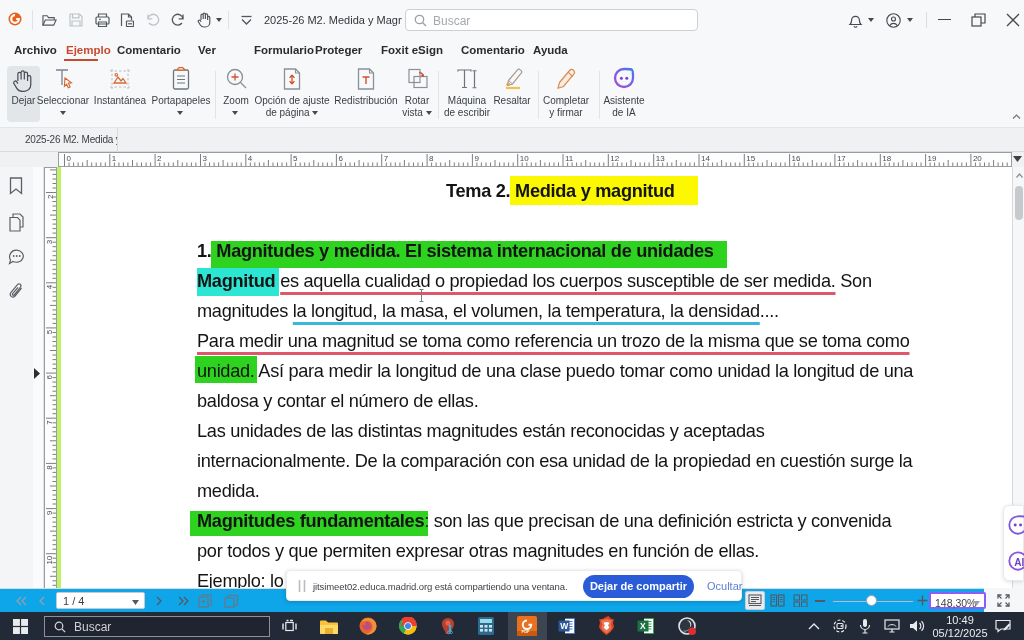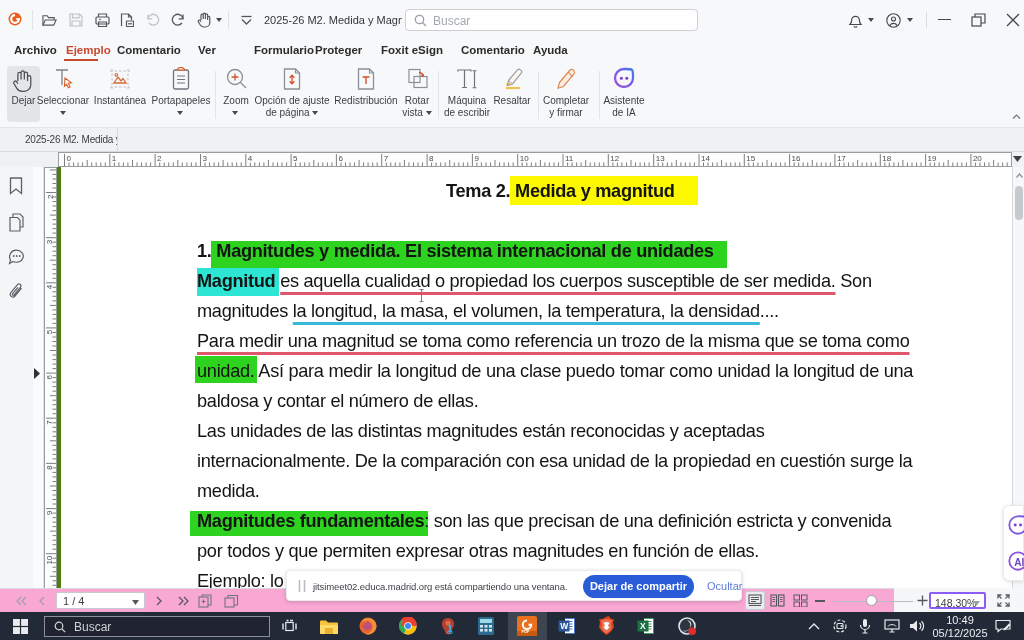--- a/index.html
+++ b/index.html
@@ -14,37 +14,37 @@
 #ribbon { position:absolute; left:0; top:63px; width:1024px; height:65px; background:#f7f8f9; border-bottom:1px solid #e3e5e8; }
 .rlabel { position:absolute; font-size:10px; color:#3c4046; text-align:center; line-height:11.5px; white-space:nowrap; }
 .rsep { position:absolute; top:8px; width:1px; height:48px; background:#e2e4e7; }
 .caret { display:inline-block; width:0; height:0; border-left:3.5px solid transparent; border-right:3.5px solid transparent; border-top:4px solid #45484e; vertical-align:middle; }
 
 
 #tabbar { position:absolute; left:0; top:128px; width:1024px; height:24px; background:#f0f1f3; border-bottom:1px solid #d8dadd; }
 .dtab { position:absolute; top:0; height:24px; font-size:10px; letter-spacing:-0.2px; line-height:23px; padding:0 25px; white-space:nowrap; overflow:hidden; }
 
 
-#main { position:absolute; left:0; top:152px; width:1024px; height:436px; background:#4d7c0f; }
+#main { position:absolute; left:0; top:152px; width:1024px; height:436px; background:#bef264; }
 #sidebar { position:absolute; left:0; top:0; width:33px; height:436px; background:#f4f5f7; }
 #panelstrip { position:absolute; left:33px; top:0; width:11px; height:436px; background:#fafbfc; border-right:1px solid #e0e2e5; }
 #page { position:absolute; left:61px; top:15px; width:951px; height:421px; background:#ffffff; }
 #vscroll { position:absolute; left:1012px; top:15px; width:12px; height:421px; background:#f6f7f8; border-left:1px solid #d7d9db; }
 
 
 .dline { position:absolute; left:136px; width:830px; height:30px; font-size:18.2px; letter-spacing:-0.3px; line-height:30px; color:#141414; white-space:nowrap; z-index:2; }
 .hlrect { position:absolute; z-index:1; }
 .ul-r { text-decoration:underline; text-decoration-color:#e0566a; text-decoration-thickness:2.5px; text-underline-offset:5px; }
 .ul-b { text-decoration:underline; text-decoration-color:#38b9d9; text-decoration-thickness:2.5px; text-underline-offset:5px; }
 
 
 #popup { position:absolute; left:286px; top:570px; width:456px; height:31px; background:#ffffff; border:1px solid #ececec; border-radius:4px; box-shadow:0 1px 4px rgba(0,0,0,.18); z-index:30; }
 
 
-#statusbar { position:absolute; left:0; top:588px; width:894px; height:24px; background:#f9a8d4; border-top:1px solid #d9dbde; z-index:10; }
+#statusbar { position:absolute; left:0; top:588px; width:984px; height:24px; background:#0ea5e9; border-top:1px solid #d9dbde; z-index:10; }
 
 
 #taskbar { position:absolute; left:0; top:612px; width:1024px; height:28px; background:#222937; z-index:40; }
 </style>
 </head>
 <body>
 
 <div id="titlebar">
 
   <svg class="abs" style="left:8px;top:12px" width="14" height="14" viewBox="0 0 14 14">

